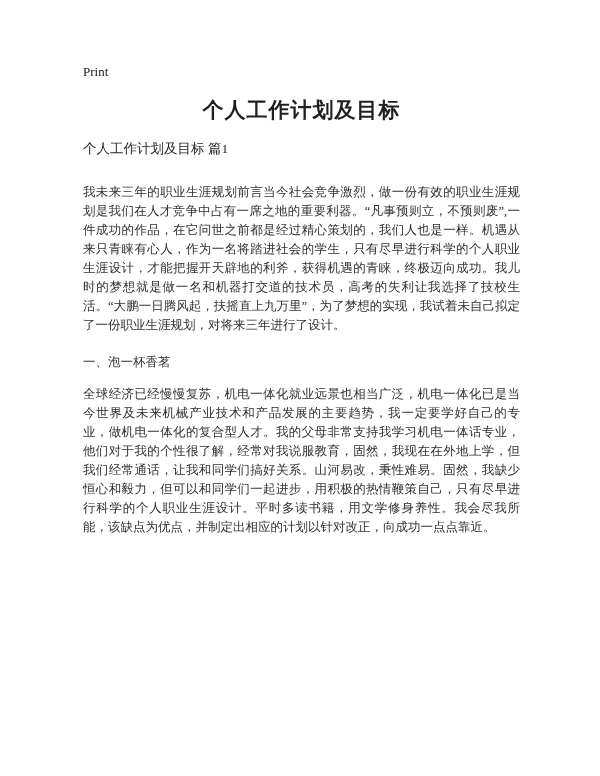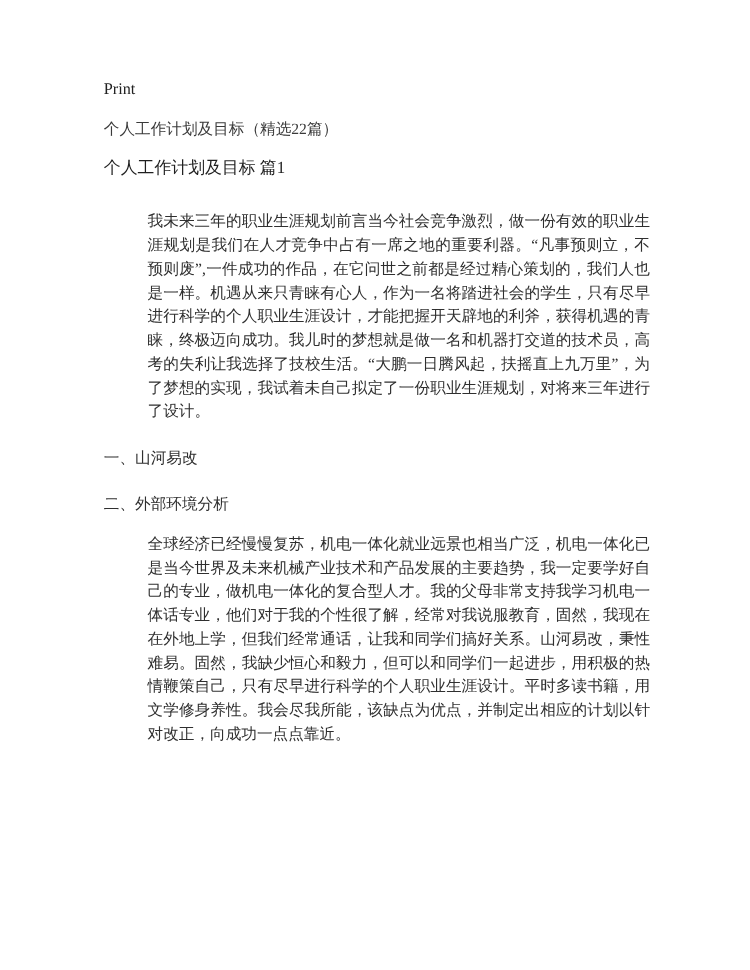--- a/index.html
+++ b/index.html
@@ -49,36 +49,35 @@
     color: #2f2f2f;
     text-align: justify;
   }
   .section-heading {
     font-size: 12.5px;
     line-height: 19px;
     color: #2f2f2f;
     margin-top: 18px;
     margin-bottom: 13px;
   }
-  .paragraph { margin-bottom: 0; margin-left: 35px; }
+  .paragraph { margin-bottom: 0; }
 </style>
 </head>
 <body>
 
 <div class="page">
 
   <span class="print-label">Print</span>
 
+  <h1 class="doc-title">个人工作计划及目标</h1>
 
-  <div class="doc-subtitle">个人工作计划及目标（精选22篇）</div>
 
   <h2 class="article-heading">个人工作计划及目标 篇1</h2>
 
   <p class="body-text paragraph">我未来三年的职业生涯规划前言当今社会竞争激烈，做一份有效的职业生涯规划是我们在人才竞争中占有一席之地的重要利器。“凡事预则立，不预则废”,一件成功的作品，在它问世之前都是经过精心策划的，我们人也是一样。机遇从来只青睐有心人，作为一名将踏进社会的学生，只有尽早进行科学的个人职业生涯设计，才能把握开天辟地的利斧，获得机遇的青睐，终极迈向成功。我儿时的梦想就是做一名和机器打交道的技术员，高考的失利让我选择了技校生活。“大鹏一日腾风起，扶摇直上九万里”，为了梦想的实现，我试着未自己拟定了一份职业生涯规划，对将来三年进行了设计。</p>
 
-  <div class="section-heading">一、山河易改</div>
+  <div class="section-heading">一、泡一杯香茗</div>
 
-  <div class="section-heading">二、外部环境分析</div>
   <p class="body-text paragraph">全球经济已经慢慢复苏，机电一体化就业远景也相当广泛，机电一体化已是当今世界及未来机械产业技术和产品发展的主要趋势，我一定要学好自己的专业，做机电一体化的复合型人才。我的父母非常支持我学习机电一体话专业，他们对于我的个性很了解，经常对我说服教育，固然，我现在在外地上学，但我们经常通话，让我和同学们搞好关系。山河易改，秉性难易。固然，我缺少恒心和毅力，但可以和同学们一起进步，用积极的热情鞭策自己，只有尽早进行科学的个人职业生涯设计。平时多读书籍，用文学修身养性。我会尽我所能，该缺点为优点，并制定出相应的计划以针对改正，向成功一点点靠近。</p>
 
   
 
 </div>
 
 </body></html>

